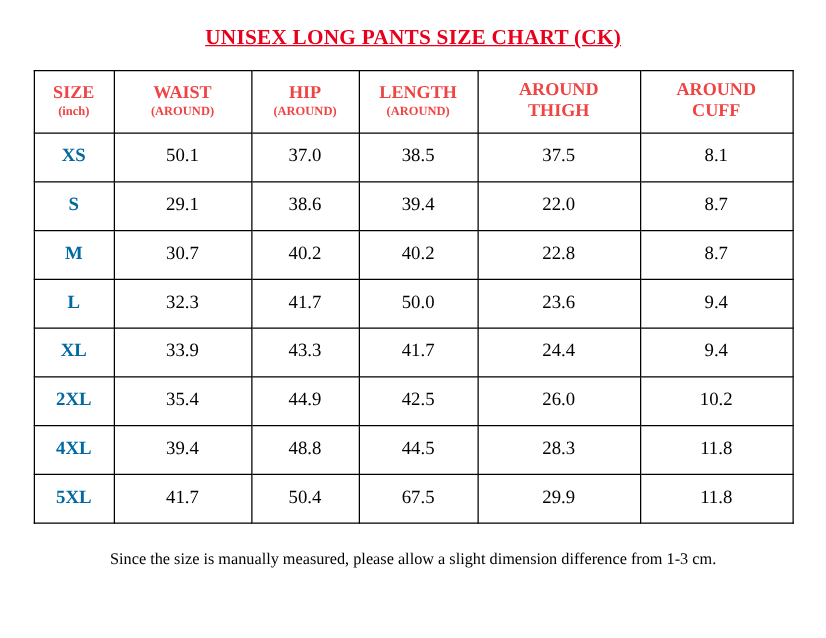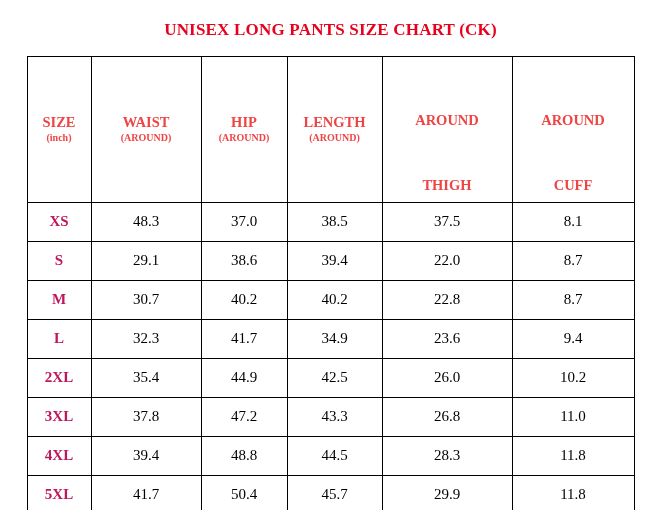--- a/index.html
+++ b/index.html
@@ -21,20 +21,21 @@
     box-sizing: border-box;
   }
   .chart-title {
     text-align: center;
     color: #e8001c;
     font-weight: bold;
     font-size: 17px;
     letter-spacing: 0.2px;
     padding-top: 20px;
     padding-bottom: 16px;
+    text-decoration: underline;
   }
   table.size-chart {
     border-collapse: collapse;
     margin: 0 auto;
     width: 607px;
     table-layout: fixed;
   }
   table.size-chart th,
   table.size-chart td {
     border: 1px solid #000000;
@@ -52,33 +53,32 @@
     display: block;
     font-size: 14.5px;
   }
   th .sub-label {
     display: block;
     font-size: 10px;
     margin-top: 2px;
   }
   th.two-line .main-label {
     font-size: 14.5px;
-    margin-top: 48px;
   }
   th.stacked {
     padding-top: 9px;
     padding-bottom: 9px;
   }
   td {
     font-size: 15px;
     padding: 8px 2px;
     height: 22px;
   }
   td.size-cell {
-    color: #be185d;
+    color: #0369a1;
     font-weight: bold;
     font-size: 15px;
   }
   .col-size { width: 64px; }
   .col-waist { width: 110px; }
   .col-hip { width: 86px; }
   .col-length { width: 95px; }
   .col-thigh { width: 130px; }
   .col-cuff { width: 122px; }
   .footnote {
@@ -128,21 +128,21 @@
         </th>
         <th class="stacked two-line">
           <span class="main-label">AROUND</span>
           <span class="main-label">CUFF</span>
         </th>
       </tr>
     </thead>
     <tbody>
       <tr>
         <td class="size-cell">XS</td>
-        <td>48.3</td>
+        <td>50.1</td>
         <td>37.0</td>
         <td>38.5</td>
         <td>37.5</td>
         <td>8.1</td>
       </tr>
       <tr>
         <td class="size-cell">S</td>
         <td>29.1</td>
         <td>38.6</td>
         <td>39.4</td>
@@ -154,53 +154,53 @@
         <td>30.7</td>
         <td>40.2</td>
         <td>40.2</td>
         <td>22.8</td>
         <td>8.7</td>
       </tr>
       <tr>
         <td class="size-cell">L</td>
         <td>32.3</td>
         <td>41.7</td>
-        <td>34.9</td>
+        <td>50.0</td>
         <td>23.6</td>
+        <td>9.4</td>
+      </tr>
+      <tr>
+        <td class="size-cell">XL</td>
+        <td>33.9</td>
+        <td>43.3</td>
+        <td>41.7</td>
+        <td>24.4</td>
         <td>9.4</td>
       </tr>
       <tr>
         <td class="size-cell">2XL</td>
         <td>35.4</td>
         <td>44.9</td>
         <td>42.5</td>
         <td>26.0</td>
         <td>10.2</td>
       </tr>
       <tr>
-        <td class="size-cell">3XL</td>
-        <td>37.8</td>
-        <td>47.2</td>
-        <td>43.3</td>
-        <td>26.8</td>
-        <td>11.0</td>
-      </tr>
-      <tr>
         <td class="size-cell">4XL</td>
         <td>39.4</td>
         <td>48.8</td>
         <td>44.5</td>
         <td>28.3</td>
         <td>11.8</td>
       </tr>
       <tr>
         <td class="size-cell">5XL</td>
         <td>41.7</td>
         <td>50.4</td>
-        <td>45.7</td>
+        <td>67.5</td>
         <td>29.9</td>
         <td>11.8</td>
       </tr>
     </tbody>
   </table>
 
   <div class="footnote">Since the size is manually measured, please allow a slight dimension difference from 1-3 cm.</div>
 
 </div>
 

